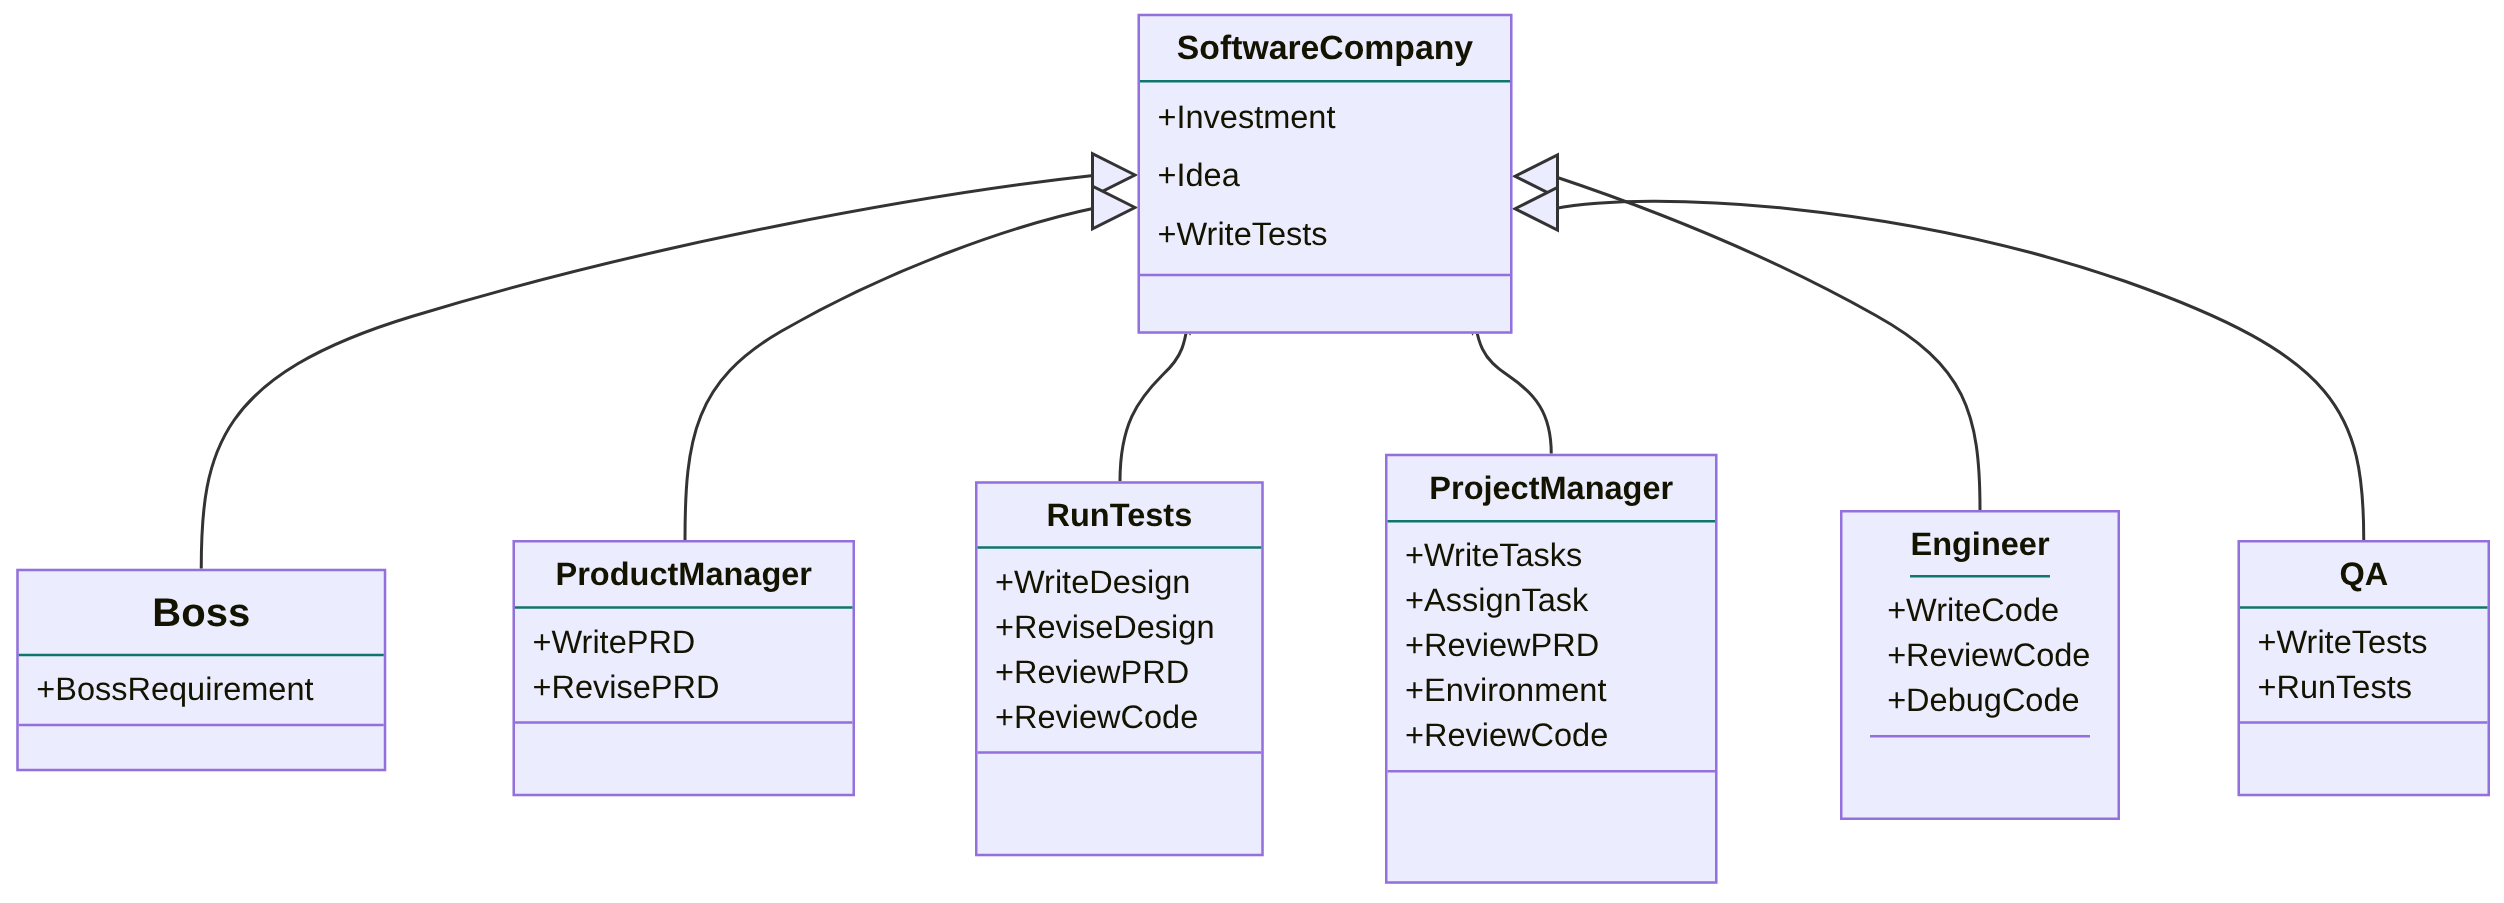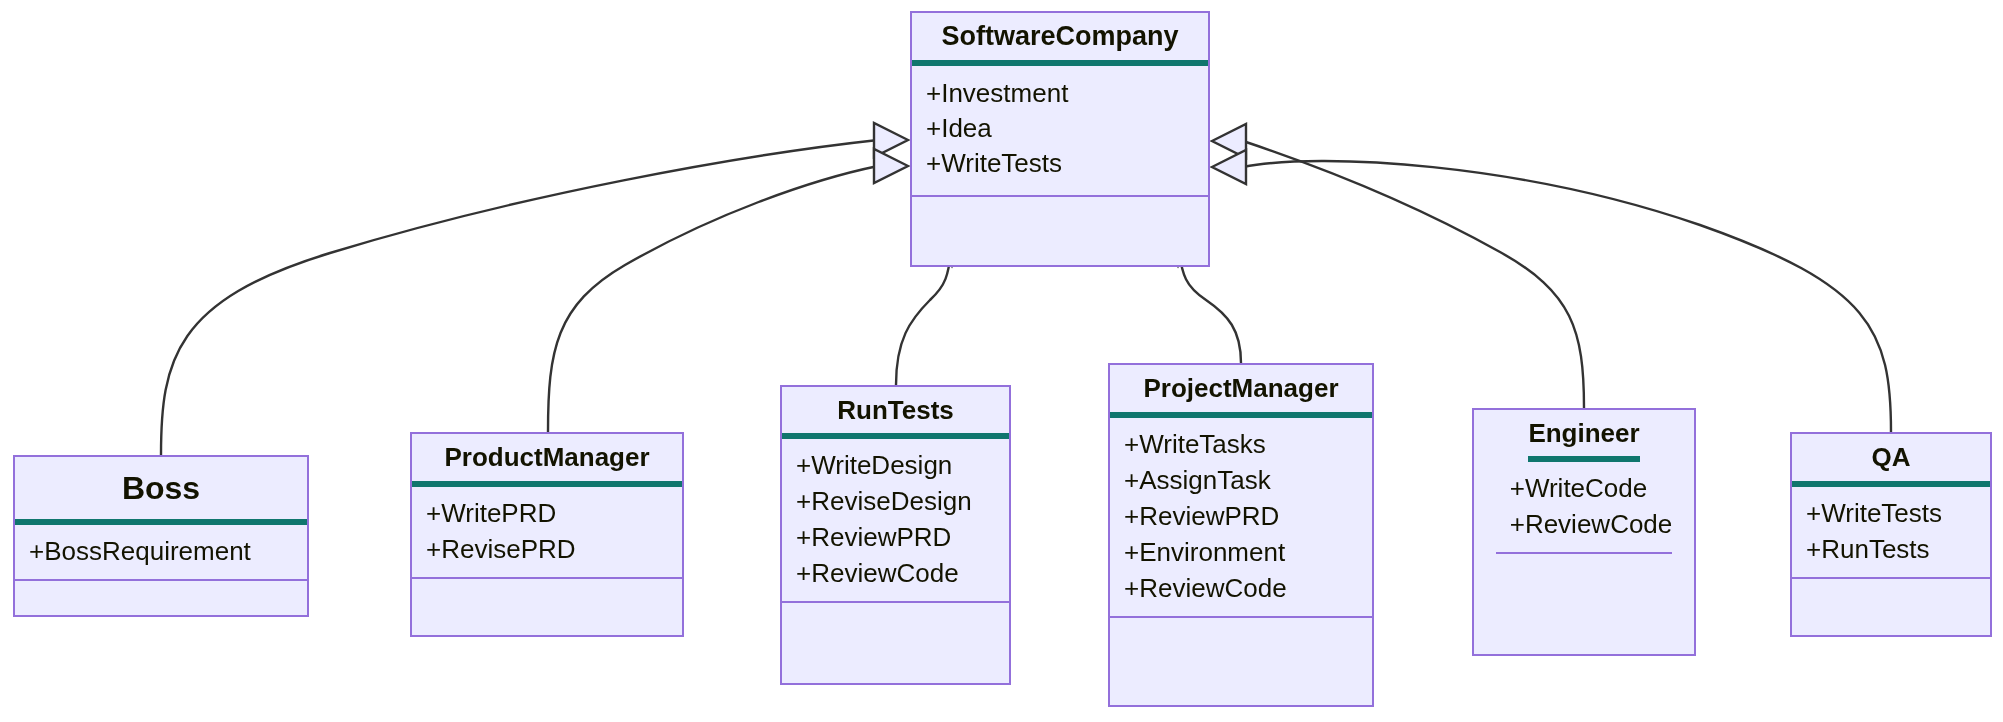--- a/index.html
+++ b/index.html
@@ -34,21 +34,21 @@
     background: #ECECFF;
     border: 2px solid #9370DB;
     display: flex;
     flex-direction: column;
   }
   .class-title {
     box-sizing: border-box;
     text-align: center;
     font-weight: bold;
     color: #131300;
-    border-bottom: 6px solid #0f766e;
+    border-bottom: 2px solid #0f766e;
     display: flex;
     align-items: center;
     justify-content: center;
   }
   .class-attrs {
     box-sizing: border-box;
     border-bottom: 2px solid #9370DB;
     display: flex;
     flex-direction: column;
     justify-content: center;
@@ -59,21 +59,21 @@
     min-height: 22px;
   }
   .member {
     color: #131300;
     white-space: nowrap;
   }
 
   
   #class-softwarecompany { left: 910px;  top: 11px;  width: 300px; height: 256px; }
   #class-softwarecompany .class-title { height: 53px; font-size: 27px; }
-  #class-softwarecompany .class-attrs { padding: 10px 0 14px 14px; }
+  #class-softwarecompany .class-attrs { padding: 10px 0 14px 14px; gap: 12px; }
   #class-softwarecompany .member { font-size: 26px; line-height: 35px; }
   #class-softwarecompany .class-methods { height: 33px; }
 
   #class-boss { left: 13px; top: 455px; width: 296px; height: 162px; }
   #class-boss .class-title { height: 68px; font-size: 32px; }
   #class-boss .class-attrs { padding: 8px 0 10px 14px; }
   #class-boss .member { font-size: 26px; line-height: 36px; }
   #class-boss .class-methods { height: 26px; }
 
   #class-productmanager { left: 410px; top: 432px; width: 274px; height: 205px; }
@@ -186,20 +186,21 @@
       <div class="member">+ReviewCode</div>
     </div>
     <div class="class-methods"></div>
   </div>
 
   <div class="uml-class" id="class-engineer">
     <div class="class-title">Engineer</div>
     <div class="class-attrs">
       <div class="member">+WriteCode</div>
       <div class="member">+ReviewCode</div>
+      <div class="member">+DebugCode</div>
     </div>
     <div class="class-methods"></div>
   </div>
 
   <div class="uml-class" id="class-qa">
     <div class="class-title">QA</div>
     <div class="class-attrs">
       <div class="member">+WriteTests</div>
       <div class="member">+RunTests</div>
     </div>

